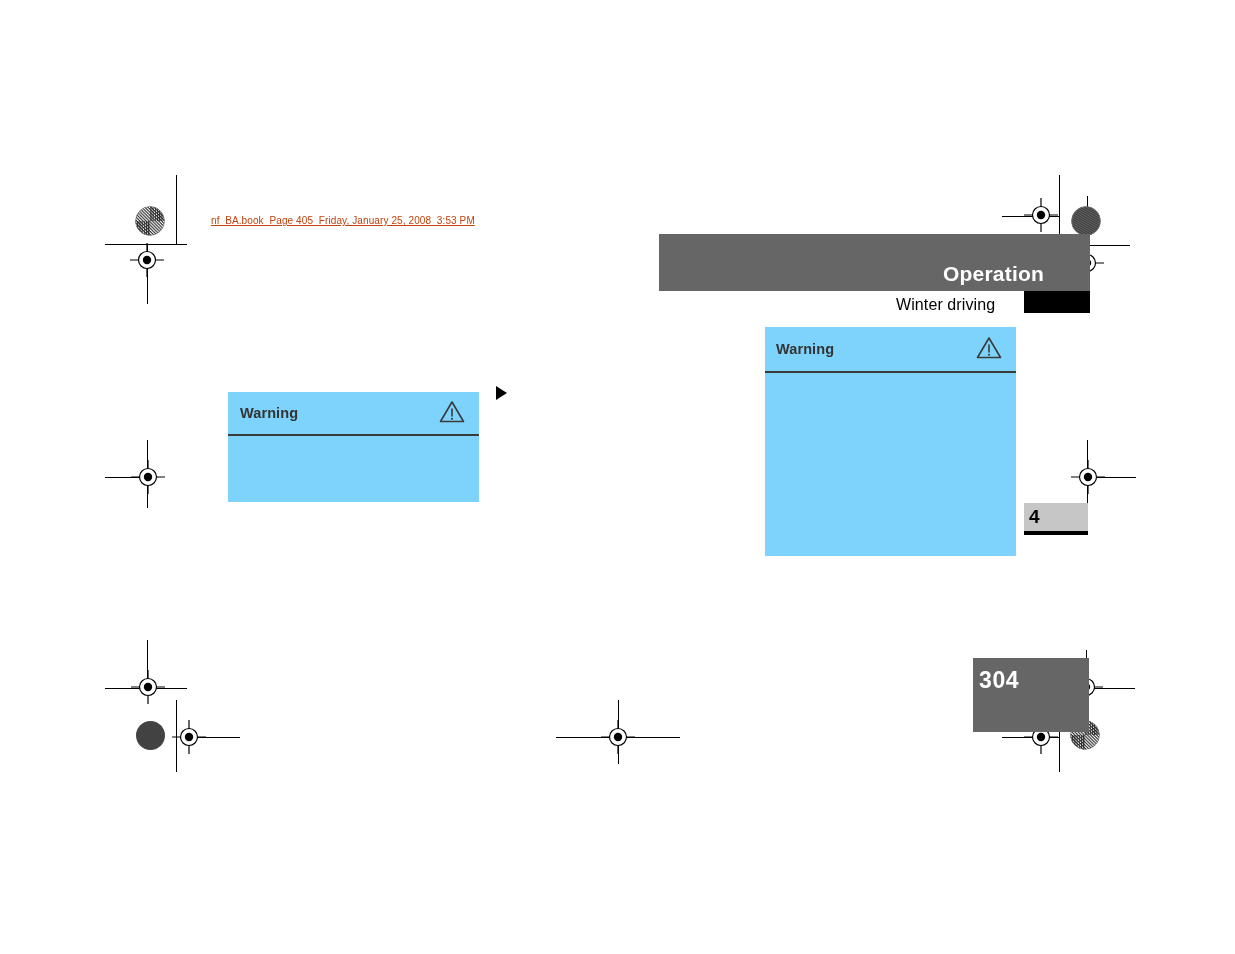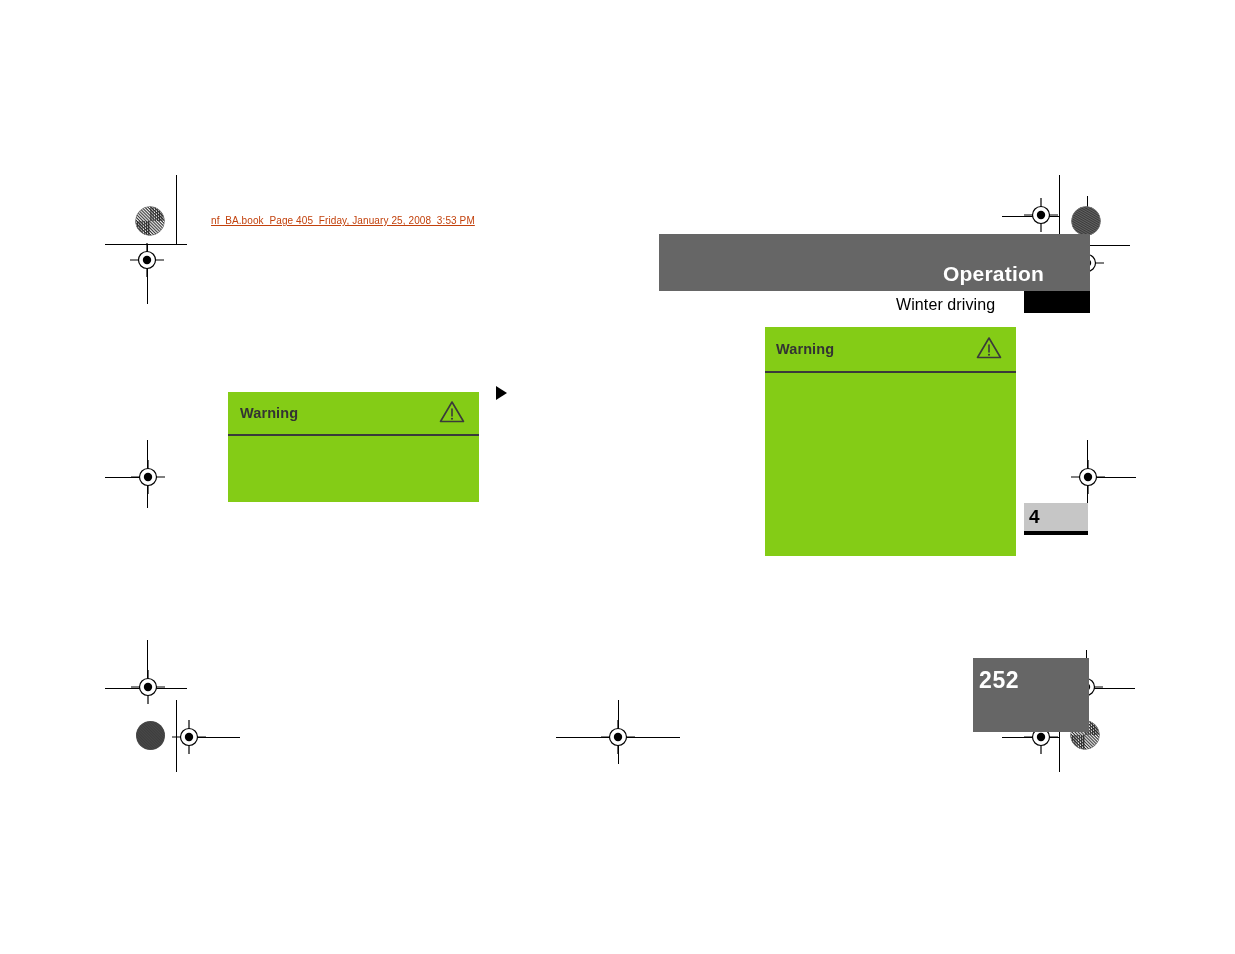--- a/index.html
+++ b/index.html
@@ -119,21 +119,21 @@
     position: absolute;
     color: #ffffff;
     font-size: 23px;
     font-weight: bold;
     letter-spacing: 0.6px;
   }
 
   
   .warning-box {
     position: absolute;
-    background: #84cc16;
+    background: #7dd3fc;
     text-align: right;
   }
   .warning-head {
     position: absolute;
     left: 0;
     top: 0;
     right: 0;
     display: flex;
     align-items: center;
     justify-content: space-between;
@@ -361,21 +361,21 @@
 
   <div class="header-tab-black" style="left:1024px; top:291px; width:66px; height:22px;"></div>
 
   <div class="header-section" style="left:896px; top:296px;">Winter driving</div>
 
   <div class="chapter-thumb" style="left:1024px; top:503px; width:64px; height:28px;"></div>
   <div class="chapter-thumb-rule" style="left:1024px; top:531px; width:64px; height:4px;"></div>
   <div class="chapter-thumb-num" style="left:1029px; top:506px;">4</div>
 
   <div class="folio-block" style="left:973px; top:658px; width:116px; height:74px;"></div>
-  <div class="folio-num" style="left:979px; top:667px;">252</div>
+  <div class="folio-num" style="left:979px; top:667px;">304</div>
 
   <div class="warning-box" style="left:228px; top:392px; width:251px; height:110px;">
     <div class="warning-head" style="height:42px; padding:0 14px 0 12px;">
       <span class="warning-title">Warning</span>
       <span class="warn-icon">
         <svg width="26" height="23" viewBox="0 0 26 23">
           <path d="M13 2 L24.5 21.5 L1.5 21.5 Z" fill="none" stroke="#3a3a3a" stroke-width="1.6" stroke-linejoin="round"></path>
           <line x1="13" y1="9" x2="13" y2="16" stroke="#3a3a3a" stroke-width="1.6" stroke-linecap="round"></line>
           <circle cx="13" cy="18.8" r="1.05" fill="#3a3a3a"></circle>
         </svg>

